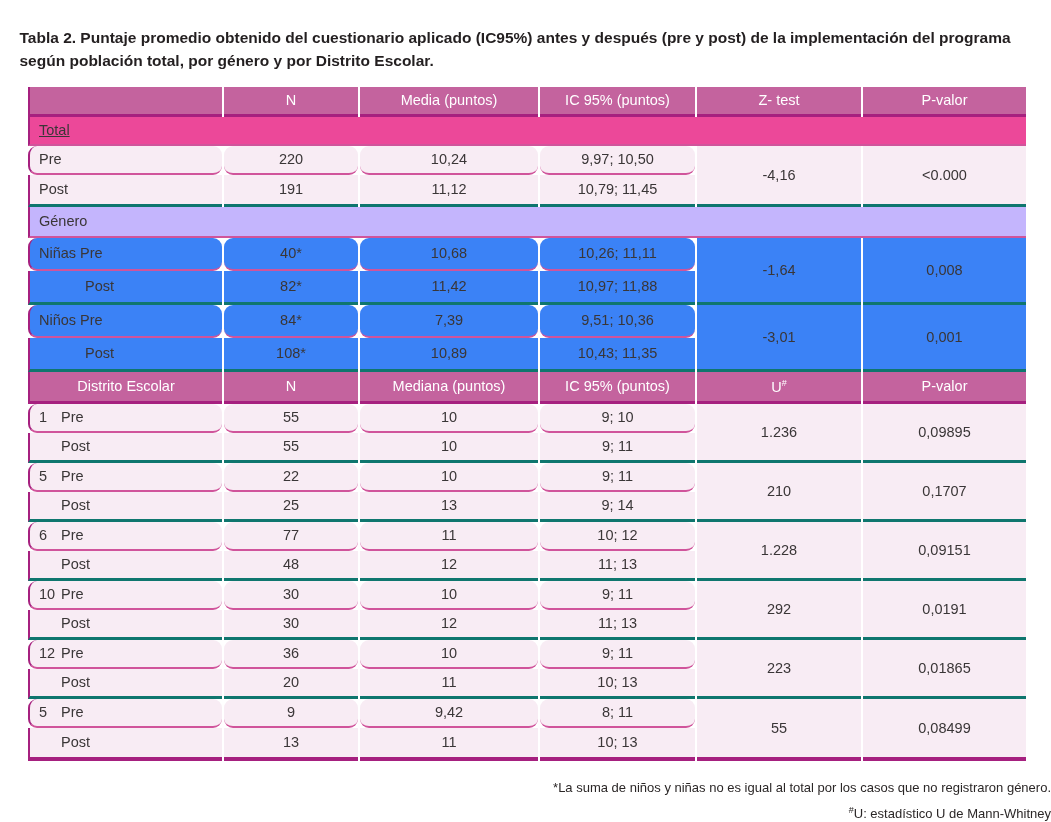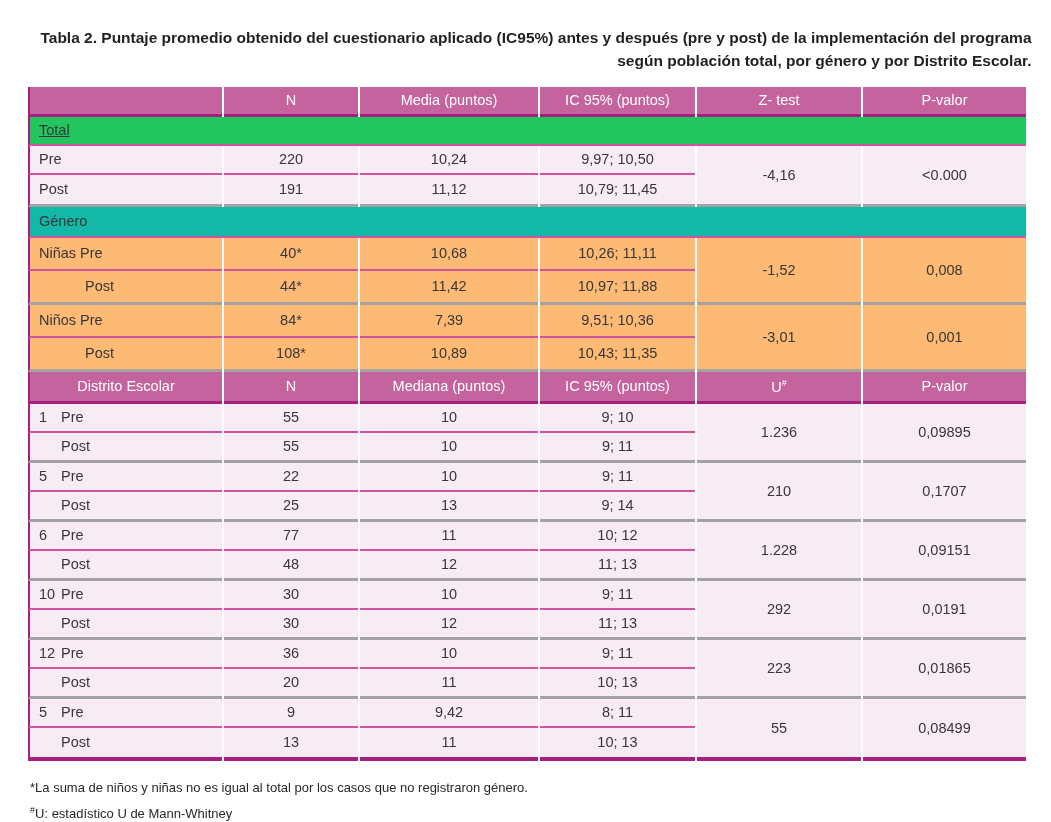--- a/index.html
+++ b/index.html
@@ -1,57 +1,57 @@
 <!DOCTYPE html>
 <html><head>
 <meta charset="utf-8">
 <style>
   html,body{margin:0;padding:0;}
   body{
     width:1051px;height:822px;background:#ffffff;overflow:hidden;
     font-family:"Liberation Sans", sans-serif;color:#3a3637;
   }
   .title{
-    margin:26px auto 14px auto;max-width:1012px;text-align:right;
+    margin:26px auto 14px auto;max-width:1012px;text-align:left;
     font-size:15.5px;font-weight:bold;color:#231f20;line-height:1.5;
   }
   table.results{
     border-collapse:separate;border-spacing:2px 0;table-layout:fixed;
     width:1002px;margin-left:26px;
   }
   td{font-size:14.5px;vertical-align:middle;padding:0;}
   
   .hd{
     background:#c4639e;color:#ffffff;text-align:center;height:27px;
     border-bottom:3px solid #a6207f;font-size:14.5px;
   }
   .hd.lblh{text-align:center;}
   sup.hsup{font-size:9px;vertical-align:super;}
   
   .band{height:27px;text-align:left;padding-left:9px;}
-  .band-total{background:#22c55e;border-bottom:2px solid #d0549b;text-decoration:underline;}
-  .band-genero{background:#14b8a6;border-bottom:2px solid #d0549b;height:29px;}
+  .band-total{background:#ec4899;border-bottom:2px solid #d0549b;text-decoration:underline;}
+  .band-genero{background:#c4b5fd;border-bottom:2px solid #d0549b;height:29px;}
   
   .lt{background:#f8ecf4;}
-  .gd{background:#fdba74;}
-  
-  .thin{border-bottom:2px solid #d0549b;}
-  .dark{border-bottom:3px solid #a3a3a3;}
+  .gd{background:#3b82f6;}
+  
+  .thin{border-bottom:2px solid #d0549b;border-radius:9px;}
+  .dark{border-bottom:3px solid #0f766e;}
   .darkend{border-bottom:4px solid #a6207f;}
   .edgeL{border-left:2px solid #a6207f;}
   
   .lbl{text-align:left;padding-left:9px;}
   .num{text-align:center;}
   .h27{height:27px;} .h29{height:29px;} .h31{height:31px;}
   .ind-g{padding-left:55px;}
   .ind-d{padding-left:31px;}
   .dnum{display:inline-block;width:22px;}
   
   .footnotes{margin:14px 0 0 30px;color:#2b2727;}
-  .fn{font-size:13px;line-height:2.0;}
+  .fn{font-size:13px;line-height:2.0;text-align:right;}
   .fn sup{font-size:9px;}
 </style>
 </head>
 <body>
 
 <div class="title">Tabla 2. Puntaje promedio obtenido del cuestionario aplicado (IC95%) antes y después (pre y post) de la implementación del programa según población total, por género y por Distrito Escolar.</div>
 
 <table class="results">
   <colgroup>
     <col style="width:194px">
@@ -94,27 +94,27 @@
 
     <tr>
       <td class="band band-genero edgeL" colspan="6">Género</td>
     </tr>
 
     <tr>
       <td class="lbl gd thin edgeL h31">Niñas Pre</td>
       <td class="num gd thin">40*</td>
       <td class="num gd thin">10,68</td>
       <td class="num gd thin">10,26; 11,11</td>
-      <td class="num gd dark" rowspan="2">-1,52</td>
+      <td class="num gd dark" rowspan="2">-1,64</td>
       <td class="num gd dark" rowspan="2">0,008</td>
     </tr>
 
     <tr>
       <td class="lbl gd dark edgeL ind-g h31">Post</td>
-      <td class="num gd dark">44*</td>
+      <td class="num gd dark">82*</td>
       <td class="num gd dark">11,42</td>
       <td class="num gd dark">10,97; 11,88</td>
     </tr>
 
     <tr>
       <td class="lbl gd thin edgeL h31">Niños Pre</td>
       <td class="num gd thin">84*</td>
       <td class="num gd thin">7,39</td>
       <td class="num gd thin">9,51; 10,36</td>
       <td class="num gd dark" rowspan="2">-3,01</td>

